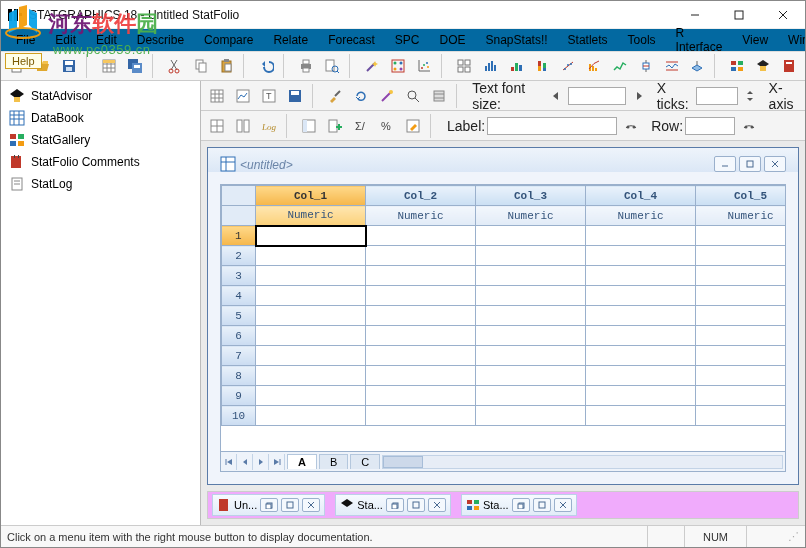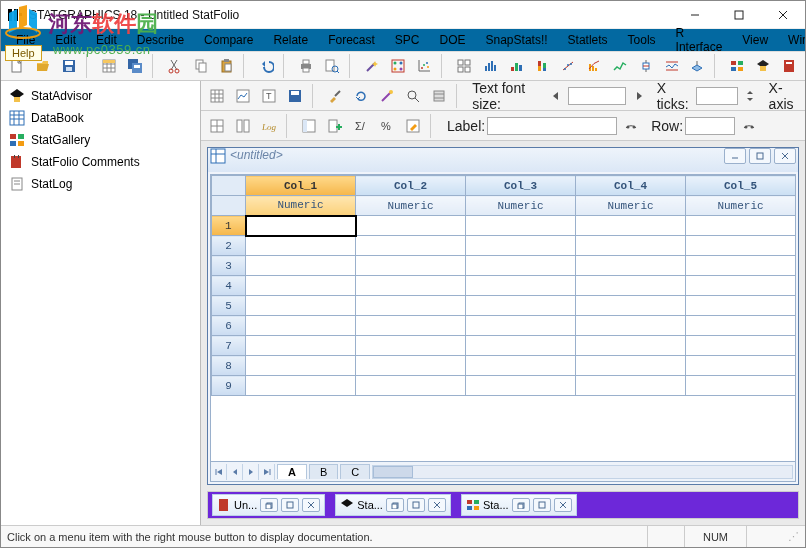--- a/index.html
+++ b/index.html
@@ -6,21 +6,21 @@
 body { font-family: "Segoe UI", Tahoma, sans-serif; font-size: 12px; background: #fff; width: 806px; height: 548px; overflow: hidden; position: relative; border: 1px solid #888; }
 
 
 .watermark { position: absolute; top: 2px; left: 2px; z-index: 1000; pointer-events: none; opacity: 0.95; }
 .watermark .logo { display: inline-block; vertical-align: middle; }
 .watermark .wmtext { display: inline-block; font-size: 22px; font-weight: bold; vertical-align: middle; }
 .watermark .c1 { color: #701a75; }
 .watermark .c2 { color: #ef4444; }
 .watermark .c3 { color: #4db04d; }
 .watermark .url { font-size: 13px; color: #4db04d; display:block; margin-left: 50px; margin-top: -2px; letter-spacing: 0.5px;}
-.help-badge { position: absolute; top: 44px; left: 4px; border:1px solid #d0a020; background:#ffffe8; padding:1px 6px; font-size:11px; color:#7a5a00; z-index:1001;text-align:center; }
+.help-badge { position: absolute; top: 52px; left: 4px; border:1px solid #d0a020; background:#ffffe8; padding:1px 6px; font-size:11px; color:#7a5a00; z-index:1001;text-align:center; }
 
 
 .titlebar { height: 28px; display:flex; align-items:center; background:#fff; border-bottom:1px solid #eee; }
 .titlebar .ticon { width:16px; height:16px; margin:0 6px; }
 .titlebar .title { flex:0 0 auto; color:#111; font-size:12px; }
 .titlebar .spacer { flex:1; }
 .titlebar .winbtn { width:44px; height:26px; display:flex; align-items:center; justify-content:center; }
 
 
 .menubar { height:22px; display:flex; align-items:center; padding:0 6px; gap:2px; background:#0369a1; }
@@ -41,46 +41,46 @@
 
 
 .toolbar2 { display:flex; align-items:center; background:#f4f4f4; border-bottom:1px solid #ccc; height:30px; padding:0 4px; gap:2px; flex-wrap:nowrap; }
 .toolbar2 .group { display:flex; align-items:center; gap:2px; }
 .field-slim { height:18px; border:1px solid #aaa; background:#fff; }
 .toolbar2 .lbltxt { font-size:14px; color:#222; margin-left:6px; }
 
 
 .docarea { flex:1; position:relative; padding:6px; }
 .docwin { position:absolute; left:6px; right:6px; top:6px; bottom:40px; border:1px solid #5a7ba8; background:#f0f4fb; display:flex; flex-direction:column; }
-.doc-header { height:24px; display:flex; align-items:flex-start; background:linear-gradient(#eef4fb,#dbe7f6); padding:0 2px; }
+.doc-header { height:24px; display:flex; align-items:flex-end; background:linear-gradient(#eef4fb,#dbe7f6); padding:0 12px; }
 .doc-header .dhicon { width:16px; height:16px; margin-right:4px; }
 .doc-header .dhtitle { flex:1; color:#6b85a8; font-style:italic; font-size:12px; }
 .doc-header .winctrl { width:22px; height:16px; border:1px solid #9ab0cc; border-radius:2px; margin-left:3px; display:flex; align-items:center; justify-content:center; background:#f4f8fd; }
 
-.grid-wrap { flex:1; overflow:hidden; background:#fff; border:1px solid #9ab0cc; margin:2px; display:flex; flex-direction:column; }
+.grid-wrap { flex:1; overflow:hidden; background:#fff; border:1px solid #9ab0cc; margin:12px; display:flex; flex-direction:column; }
 table.sheet { border-collapse:collapse; width:100%; table-layout:fixed; }
 table.sheet th, table.sheet td { border:1px solid #9ab0cc; height:20px; font-size:11px; text-align:center; font-family:"Courier New",monospace; }
 table.sheet th.rowh { width:30px; background:linear-gradient(#e9f1fa,#cadcf1); color:#33537a; font-weight:normal; }
 table.sheet th.colh { background:linear-gradient(#eaf2fb,#cadff3); color:#33537a; font-weight:bold; font-family:"Courier New",monospace; }
 table.sheet th.colh.sel { background:linear-gradient(#ffd98a,#f5b64a); color:#333; }
 table.sheet th.typeh { background:linear-gradient(#f3f7fc,#e1ebf7); color:#33537a; font-weight:normal; }
 table.sheet th.rowh.sel { background:linear-gradient(#ffd98a,#f5b64a); color:#333; }
 table.sheet td.sel { border:2px solid #000; }
 .corner { background:#e1ebf7; }
 
 .sheet-tabs { height:20px; display:flex; align-items:center; border-top:1px solid #9ab0cc; background:#eef3fa; }
 .sheet-tabs .nav { width:16px; height:16px; display:flex; align-items:center; justify-content:center; border-right:1px solid #c3d3e6; }
 .sheet-tabs .stab { padding:1px 10px; border:1px solid #b4c7dd; border-bottom:none; margin-left:2px; background:#fff; font-size:11px; }
 .sheet-tabs .stab.active { background:#fff; font-weight:bold; }
 .sheet-tabs .stab.inactive { background:#dfe8f3; }
 .sheet-tabs .hscroll { flex:1; height:14px; margin:0 2px; background:#e7edf6; border:1px solid #c3d3e6; position:relative; }
 .sheet-tabs .hscroll .thumb { position:absolute; left:0; top:0; bottom:0; width:40px; background:#cdd9ea; border:1px solid #a7bdd8; }
 
 
-.wintabs { position:absolute; left:6px; right:6px; bottom:6px; height:28px; display:flex; align-items:center; gap:10px; background:#6d28d9; border:1px solid #ccc; padding:2px 4px;}
+.wintabs { position:absolute; left:6px; right:6px; bottom:6px; height:28px; display:flex; align-items:center; gap:10px; background:#f0abfc; border:1px solid #ccc; padding:2px 4px;}
 .wintabs .wt { display:flex; align-items:center; gap:3px; border:1px solid #bcd0e8; background:linear-gradient(#f6faff,#e2ecf8); height:22px; padding:0 4px; }
 .wintabs .wt .wicon { width:14px; height:14px; }
 .wintabs .wt .wlabel { font-size:11px; max-width:36px; overflow:hidden; text-overflow:ellipsis; white-space:nowrap; }
 .wintabs .wt .wbtn { width:18px; height:14px; border:1px solid #9ab0cc; border-radius:2px; display:flex; align-items:center; justify-content:center; background:#f4f8fd; font-size:9px;}
 
 
 .statusbar { height:22px; border-top:1px solid #ccc; display:flex; align-items:center; padding:0 6px; font-size:11px; color:#333; background:#f8f8f8;}
 .statusbar .sspacer { flex:1; }
 .statusbar .cell { border-left:1px solid #ccc; padding:0 18px; height:100%; display:flex; align-items:center;}
 .resize-grip { width:16px; text-align:right; color:#aaa;}
@@ -678,20 +678,28 @@
                   <td></td>
                 </tr>
             <tr>
                   <th class="rowh">9</th>
                   <td></td>
                   <td></td>
                   <td></td>
                   <td></td>
                   <td></td>
                 </tr>
+            <tr>
+                  <th class="rowh">10</th>
+                  <td></td>
+                  <td></td>
+                  <td></td>
+                  <td></td>
+                  <td></td>
+                </tr>
           </tbody>
             </table>
           <div style="flex:1"></div>
           <div class="sheet-tabs">
             <div class="nav">
                 <svg width="8" height="8">
                   <path d="M7 1L2 4l5 3z" fill="#5a7ba8"></path>
                   <line x1="1" y1="1" x2="1" y2="7" stroke="#5a7ba8"></line>
                 </svg>
               </div>

